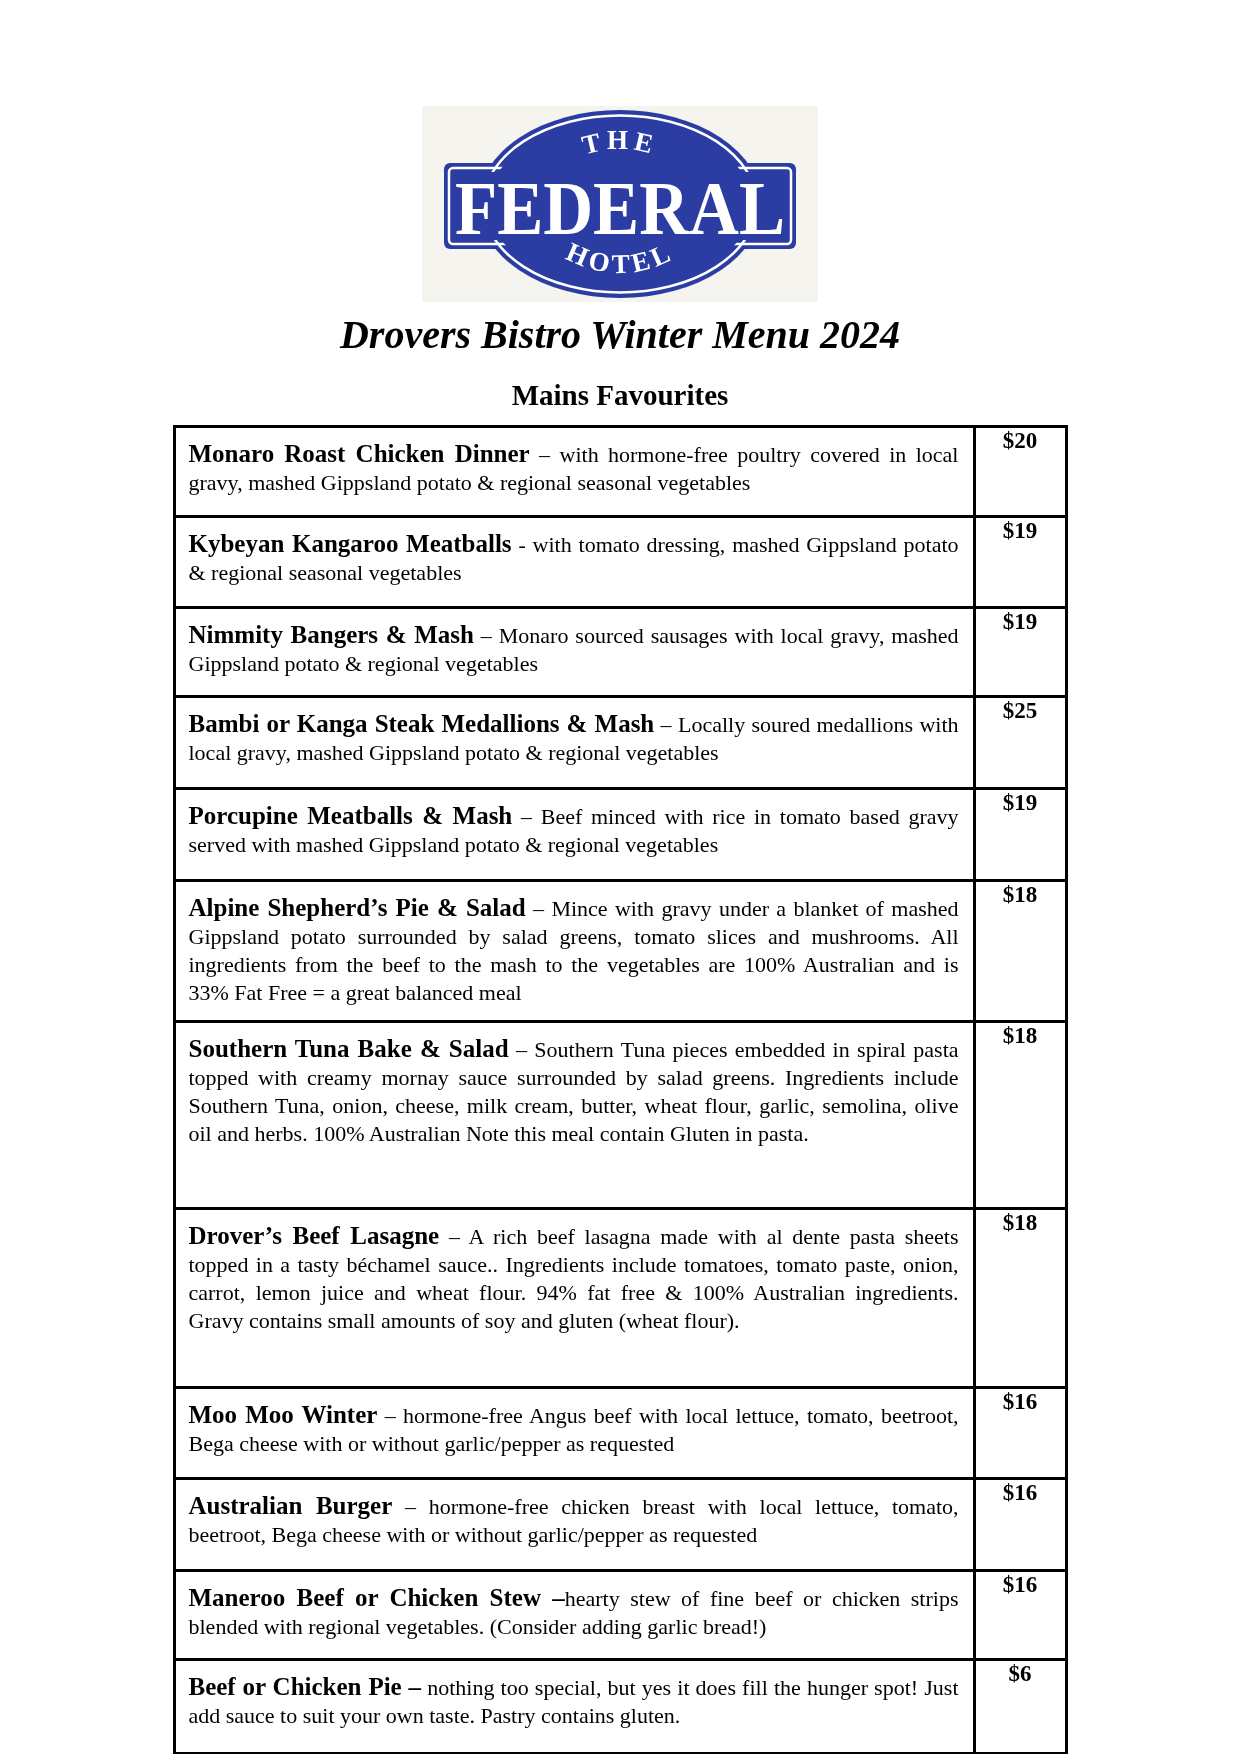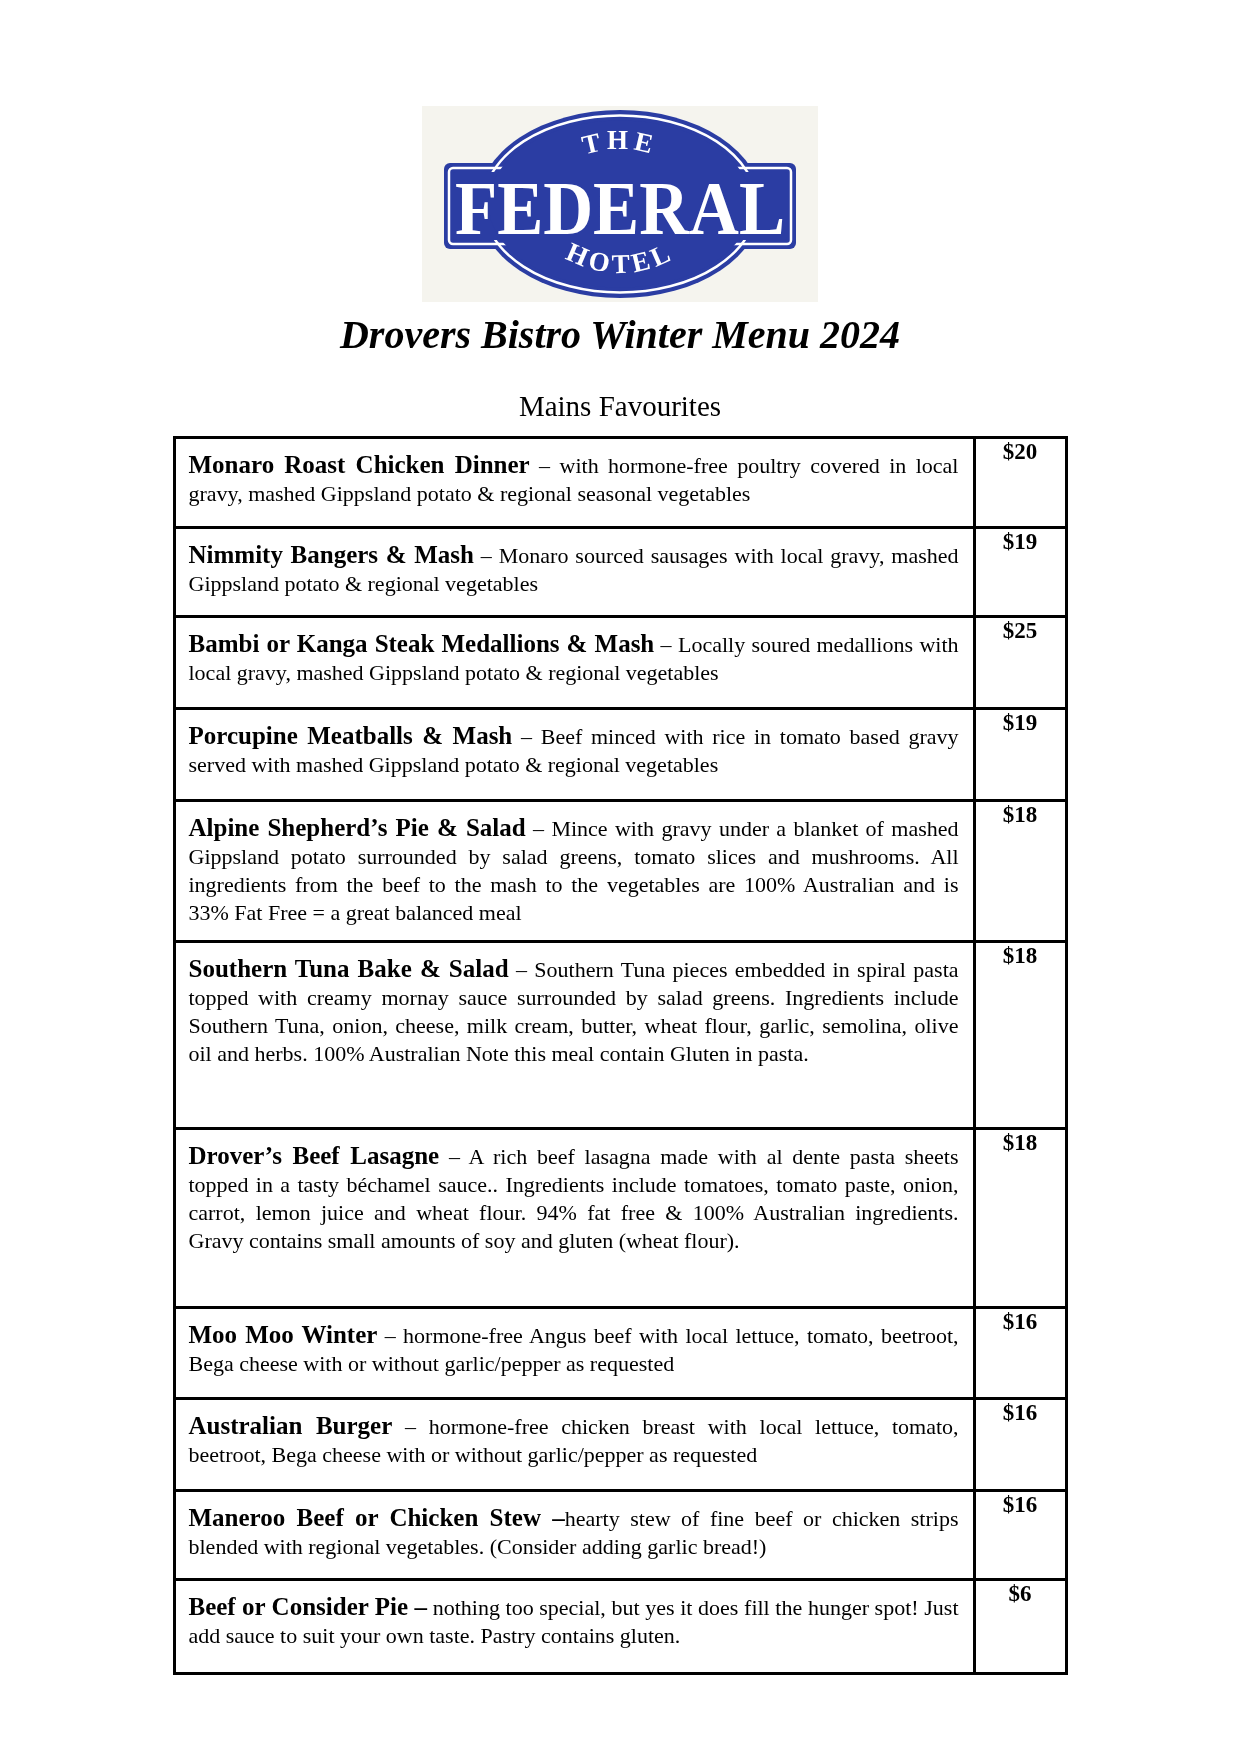--- a/index.html
+++ b/index.html
@@ -19,23 +19,23 @@
   .logo-box svg{display:block;}
   h1.title{
     margin:11px 0 0 0;
     font-size:40px;
     font-weight:bold;
     line-height:1.1;
     letter-spacing:0px;
     font-style:italic;
   }
   h2.section{
-    margin:34px 0 0 0;
+    margin:23px 0 0 0;
     font-size:29px;
-    font-weight:normal;
+    font-weight:bold;
     line-height:1.1;
   }
   table.menu{
     margin:13px auto 0 auto;
     width:892px;
     border-collapse:collapse;
     table-layout:fixed;
   }
   table.menu td{
     border:3px solid #000;
@@ -93,20 +93,24 @@
     <colgroup>
         <col class="col-desc">
         <col class="col-price">
       </colgroup>
     <tbody>
         <tr>
           <td class="desc" style="height: 65px;"><span class="item-name">Monaro Roast Chicken Dinner</span><span> – </span><span>with hormone-free poultry covered in local gravy, mashed Gippsland potato &amp; regional seasonal vegetables</span></td>
           <td class="price">$20</td>
         </tr>
         <tr>
+          <td class="desc" style="height: 66px;"><span class="item-name">Kybeyan Kangaroo Meatballs</span><span> - </span><span>with tomato dressing, mashed Gippsland potato &amp; regional seasonal vegetables</span></td>
+          <td class="price">$19</td>
+        </tr>
+        <tr>
           <td class="desc" style="height: 64px;"><span class="item-name">Nimmity Bangers &amp; Mash</span><span> – </span><span>Monaro sourced sausages with local gravy, mashed Gippsland potato &amp; regional vegetables</span></td>
           <td class="price">$19</td>
         </tr>
         <tr>
           <td class="desc" style="height: 67px;"><span class="item-name">Bambi or Kanga Steak Medallions &amp; Mash</span><span> – </span><span>Locally soured medallions with local gravy, mashed Gippsland potato &amp; regional vegetables</span></td>
           <td class="price">$25</td>
         </tr>
         <tr>
           <td class="desc" style="height: 67px;"><span class="item-name">Porcupine Meatballs &amp; Mash</span><span> – </span><span>Beef minced with rice in tomato based gravy served with mashed Gippsland potato &amp; regional vegetables</span></td>
           <td class="price">$19</td>
@@ -129,18 +133,18 @@
         </tr>
         <tr>
           <td class="desc" style="height: 67px;"><span class="item-name">Australian Burger</span><span> – </span><span>hormone-free chicken breast with local lettuce, tomato, beetroot, Bega cheese with or without garlic/pepper as requested</span></td>
           <td class="price">$16</td>
         </tr>
         <tr>
           <td class="desc" style="height: 64px;"><span class="item-name">Maneroo Beef or Chicken Stew –</span><span></span><span>hearty stew of fine beef or chicken strips blended with regional vegetables. (Consider adding garlic bread!)</span></td>
           <td class="price">$16</td>
         </tr>
         <tr>
-          <td class="desc" style="height: 69px;"><span class="item-name">Beef or Consider Pie –</span><span> </span><span>nothing too special, but yes it does fill the hunger spot! Just add sauce to suit your own taste.   Pastry contains gluten.</span></td>
+          <td class="desc" style="height: 69px;"><span class="item-name">Beef or Chicken Pie –</span><span> </span><span>nothing too special, but yes it does fill the hunger spot! Just add sauce to suit your own taste.   Pastry contains gluten.</span></td>
           <td class="price">$6</td>
         </tr>
       </tbody>
   </table>
 </div>
 
 </body></html>

